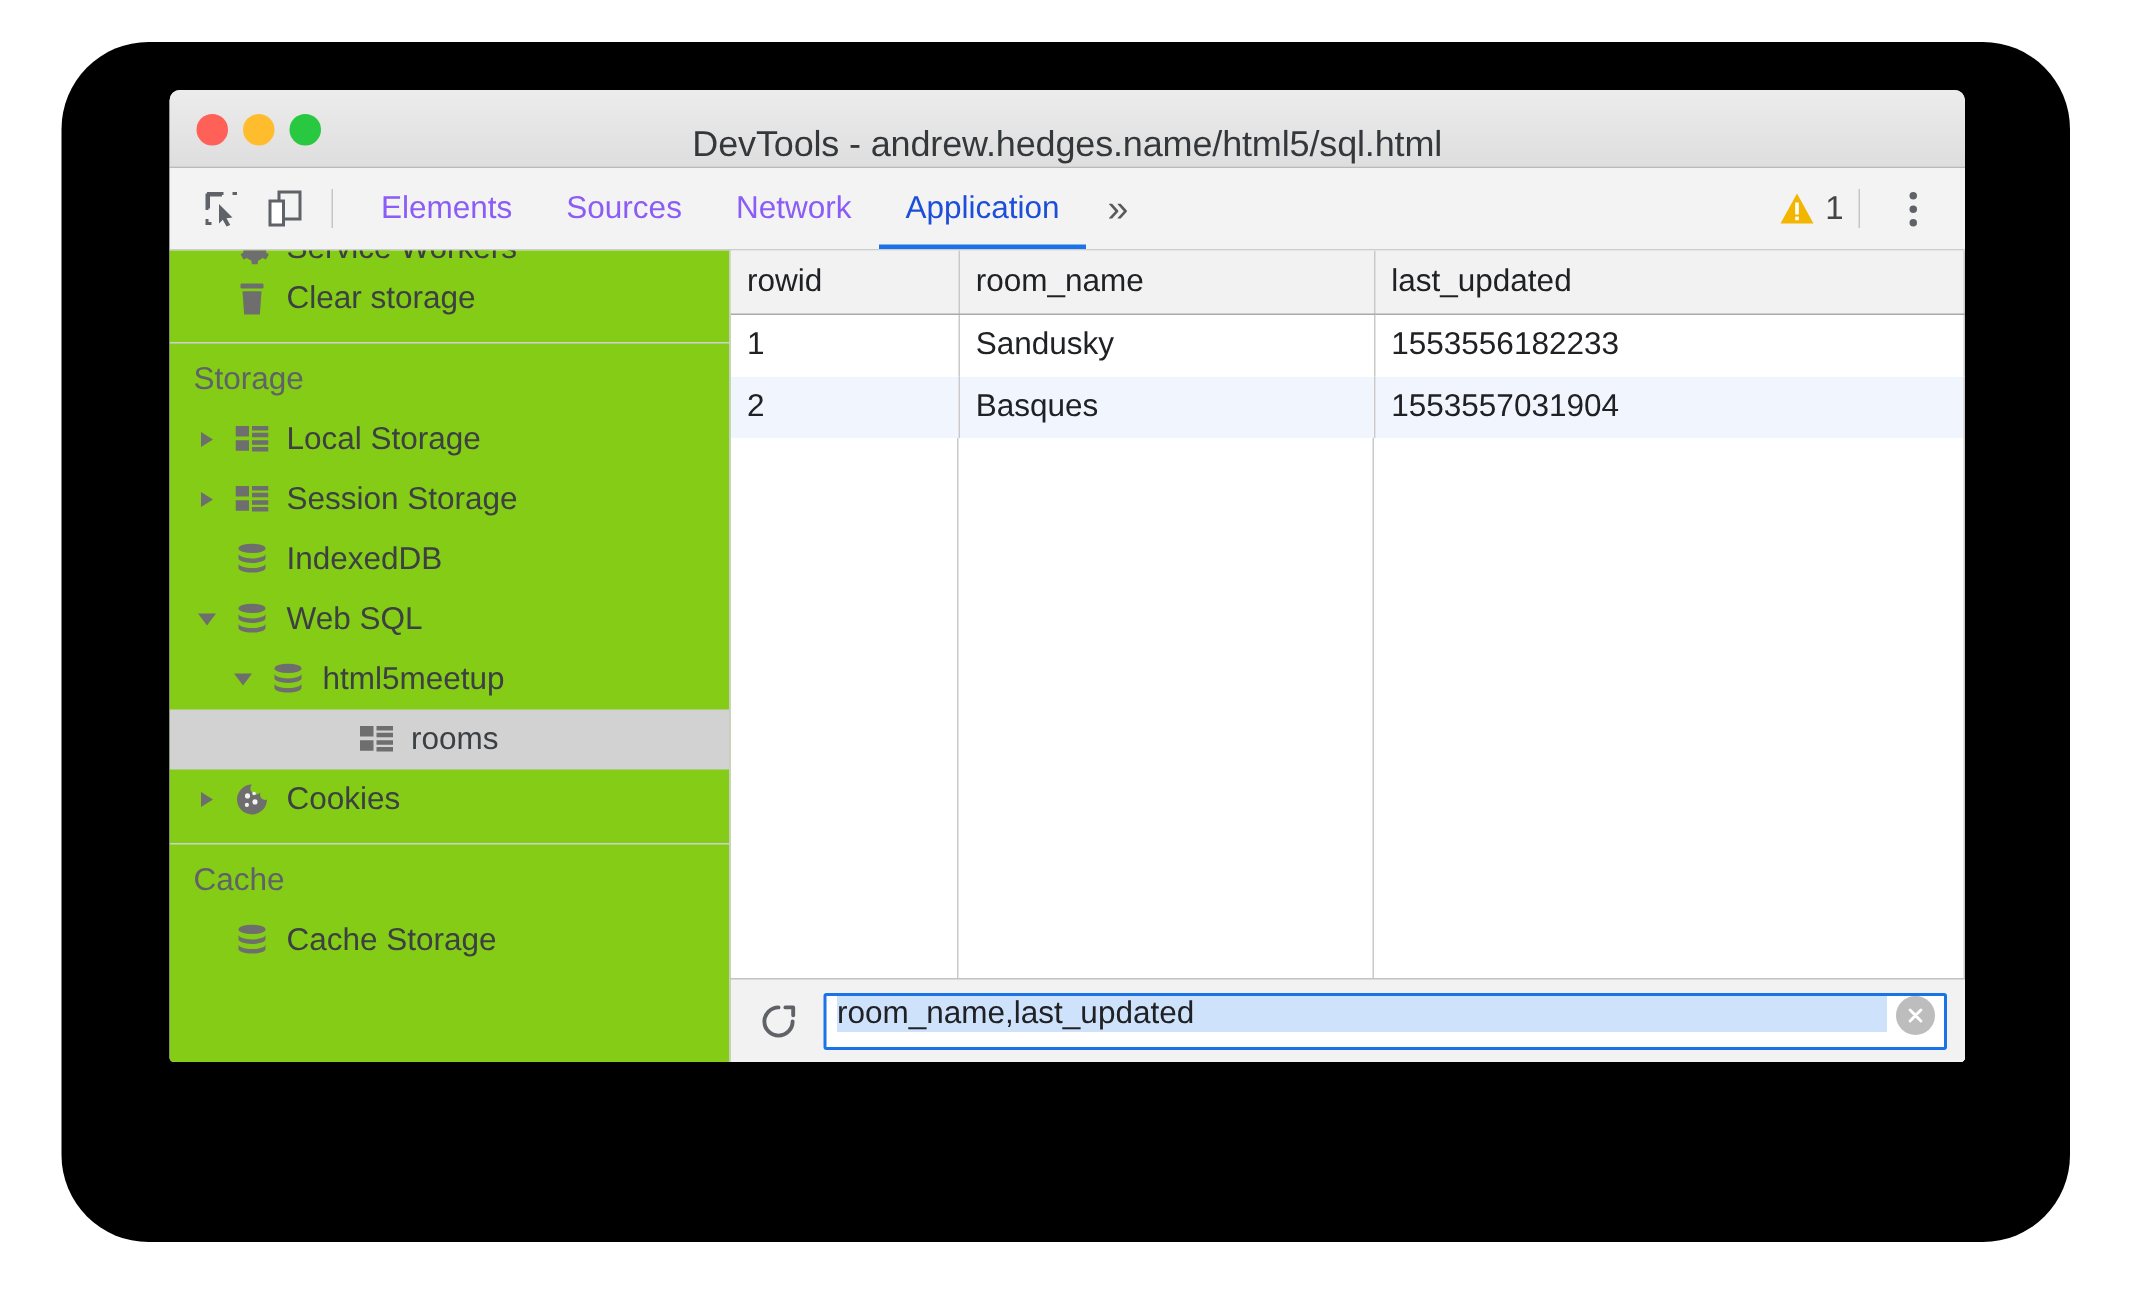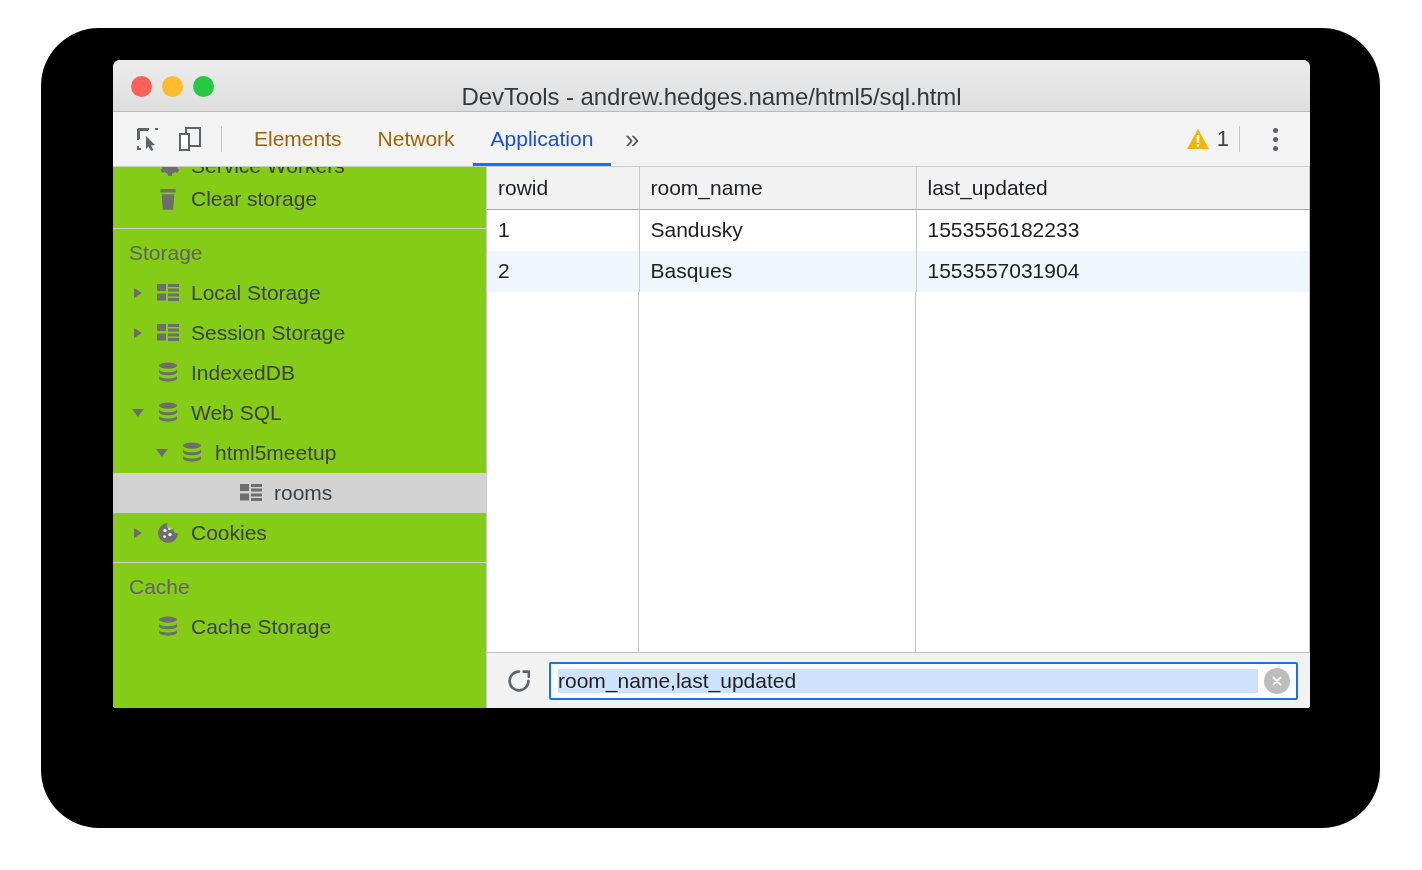--- a/index.html
+++ b/index.html
@@ -104,21 +104,21 @@
     display: flex;
     align-items: stretch;
     height: 100%;
     margin-left: 6px;
   }
   .tab {
     display: flex;
     align-items: center;
     padding: 0 18px;
     font-size: 21px;
-    color: #a16207;
+    color: #8b5cf6;
     position: relative;
     cursor: default;
     white-space: nowrap;
   }
   .tab.active {
     color: #1d4ed8;
   }
   .tab.active::after {
     content: "";
     position: absolute;
@@ -309,21 +309,21 @@
     cursor: default;
     flex: 0 0 36px;
   }
   .query-field {
     flex: 1 1 auto;
     height: 38px;
     background: #ffffff;
     border: 2px solid #1a73e8;
     border-radius: 2px;
     display: flex;
-    align-items: center;
+    align-items: flex-start;
     padding: 0 6px 0 7px;
     box-sizing: border-box;
     min-width: 0;
   }
   .query-text {
     font-size: 21px;
     color: #202124;
     background: #cfe2fb;
     white-space: nowrap;
     overflow: hidden;
@@ -374,20 +374,23 @@
         <rect x="9" y="2" width="14" height="18" fill="none" stroke="#5f6368" stroke-width="2"></rect>
         <rect x="3" y="8" width="9" height="16" fill="#ffffff" stroke="#5f6368" stroke-width="2"></rect>
       </svg>
     </div>
 
     <div class="tb-divider"></div>
 
     <div class="tabs">
       <div class="tab">
         <span>Elements</span>
+      </div>
+      <div class="tab">
+        <span>Sources</span>
       </div>
       <div class="tab">
         <span>Network</span>
       </div>
       <div class="tab active">
         <span>Application</span>
       </div>
       <div class="tab-more">»</div>
     </div>
 

